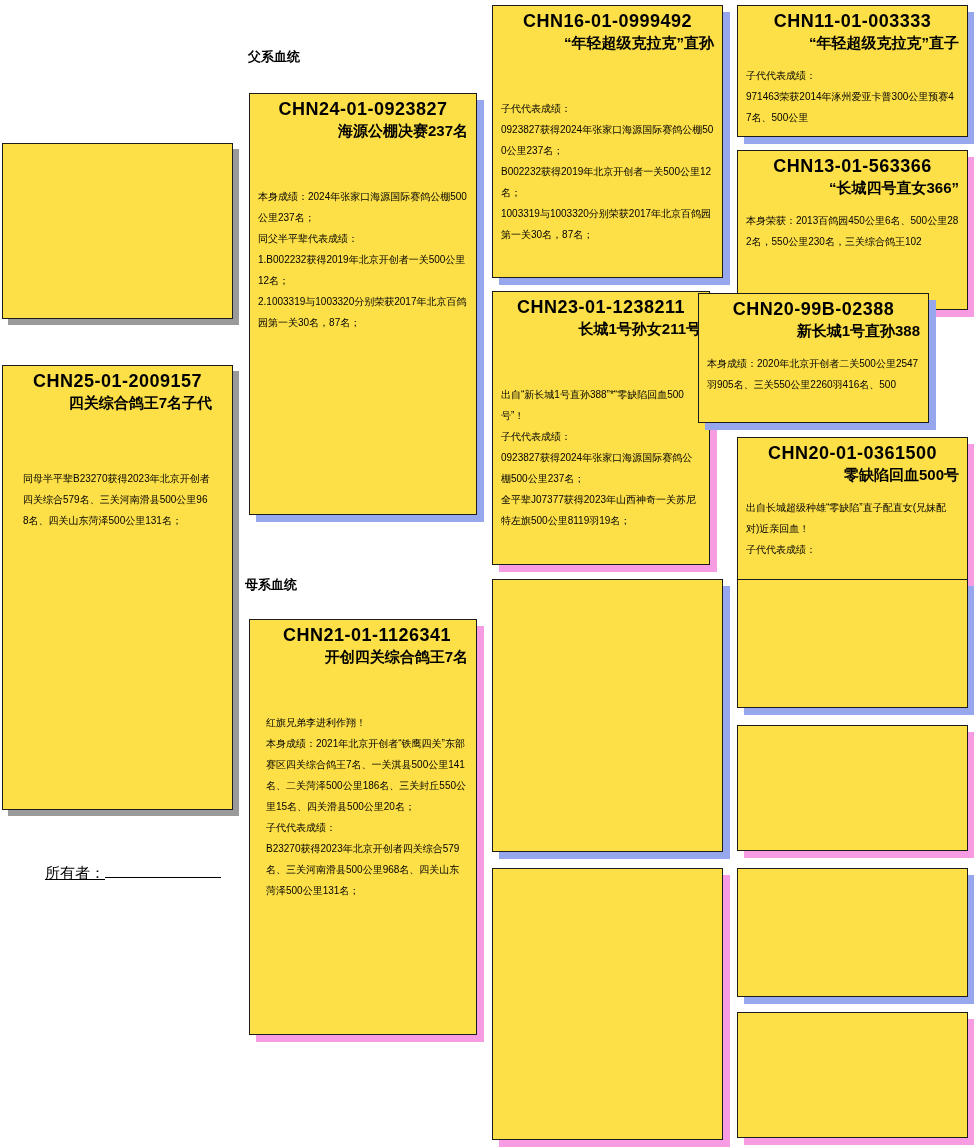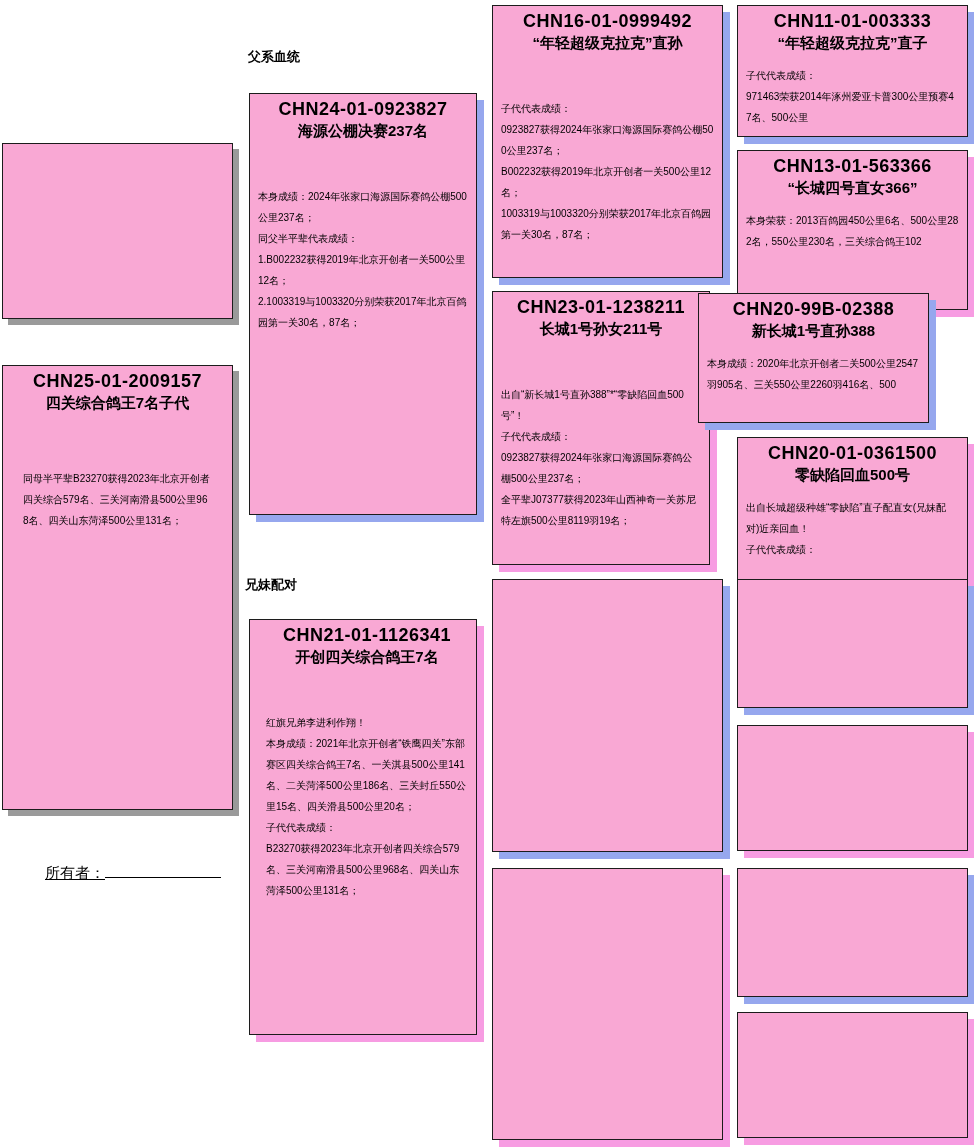--- a/index.html
+++ b/index.html
@@ -1,27 +1,27 @@
 <!DOCTYPE html>
 <html style="--paternal: #96a7ee; --maternal: #f79ce2; --neutral: #9a9a9a;"><head>
 <meta charset="utf-8">
 <style>
   html,body{margin:0;padding:0;background:#fff;}
   body{font-family:"Liberation Sans","DejaVu Sans",sans-serif;color:#000;}
   #page{position:relative;width:974px;height:1148px;background:#fff;overflow:hidden;}
 
-  .box{position:absolute;background:#f9a8d4;border:1px solid #1c1c1c;box-sizing:border-box;
+  .box{position:absolute;background:#fde047;border:1px solid #1c1c1c;box-sizing:border-box;
        overflow:hidden;padding:2px 8px 4px 8px;}
   .box.blue{box-shadow:7px 7px 0 0 var(--paternal,#96a7ee);}
   .box.pink{box-shadow:7px 7px 0 0 var(--maternal,#f79ce2);}
   .box.gray{box-shadow:6px 6px 0 0 var(--neutral,#9a9a9a);padding:0;}
 
   .ring{font-size:18px;font-weight:bold;text-align:center;margin-top:3px;letter-spacing:.5px;
         font-family:"Liberation Sans",sans-serif;}
-  .bname{font-size:15px;font-weight:bold;text-align:center;margin-top:2px;}
+  .bname{font-size:15px;font-weight:bold;text-align:right;margin-top:2px;}
   .bodytext{font-size:10px;line-height:21px;white-space:pre-line;margin-top:12px;
             text-align:left;word-break:break-all;}
   .gap-lg .bodytext{margin-top:45px;}
   .gap-xl .bodytext{margin-top:55px;}
 
   .pin{position:absolute;width:24px;height:22px;pointer-events:none;}
 
   .lineage-label{position:absolute;font-size:13px;font-weight:bold;}
 
   .owner{position:absolute;font-size:15px;text-decoration:underline;}
@@ -53,21 +53,21 @@
       <polygon points="14,6 22,12 13,16" fill="#1a1a1a"></polygon>
     </svg>
     <div class="ring">CHN24-01-0923827</div>
     <div class="bname">海源公棚决赛237名</div>
     <div class="bodytext">本身成绩：2024年张家口海源国际赛鸽公棚500公里237名；
 同父半平辈代表成绩：
 1.B002232获得2019年北京开创者一关500公里12名；
 2.1003319与1003320分别荣获2017年北京百鸽园第一关30名，87名；</div>
   </div>
 
-  <div class="lineage-label" style="left:245px;top:576px;">兄妹配对</div>
+  <div class="lineage-label" style="left:245px;top:576px;">母系血统</div>
 
   <div class="box pink gap-lg" style="left:249px;top:619px;width:228px;height:416px;padding-left:16px;">
     <svg class="pin" style="left:-22px;top:2px;" viewBox="0 0 24 22">
       <polygon points="3,10 11,2 18,8 10,16" fill="#f4f4f4" stroke="#444" stroke-width="1.3"></polygon>
       <polygon points="14,6 22,12 13,16" fill="#1a1a1a"></polygon>
     </svg>
     <div class="ring">CHN21-01-1126341</div>
     <div class="bname">开创四关综合鸽王7名</div>
     <div class="bodytext">红旗兄弟李进利作翔！
 本身成绩：2021年北京开创者“铁鹰四关”东部赛区四关综合鸽王7名、一关淇县500公里141名、二关菏泽500公里186名、三关封丘550公里15名、四关滑县500公里20名；

